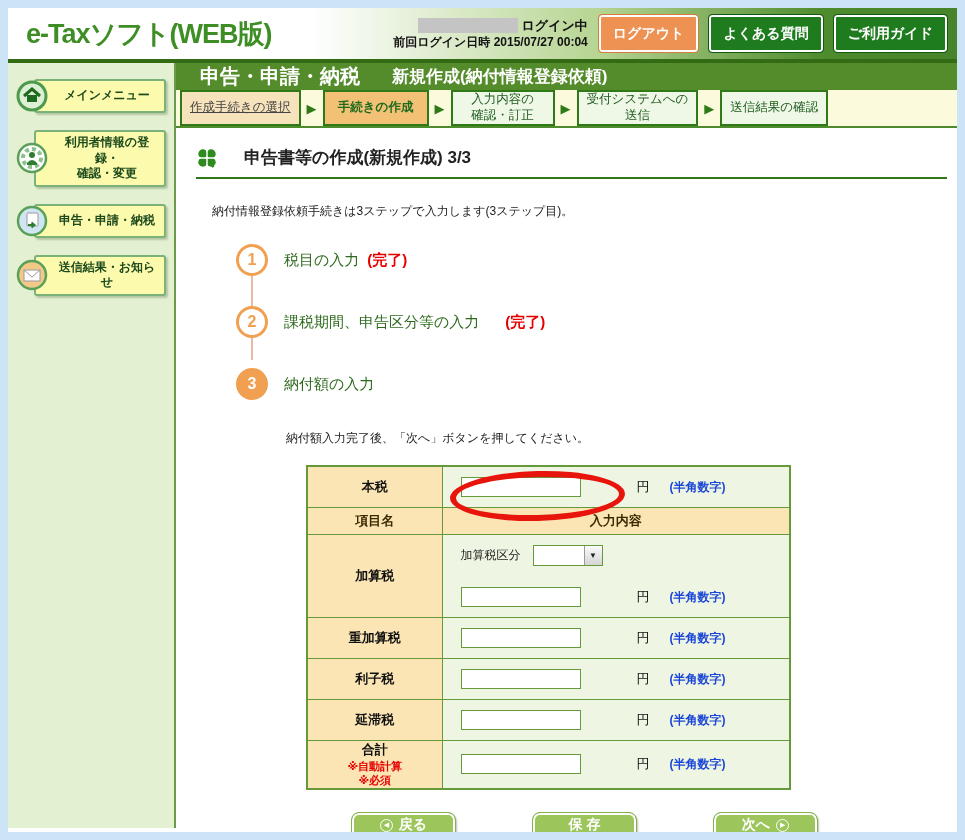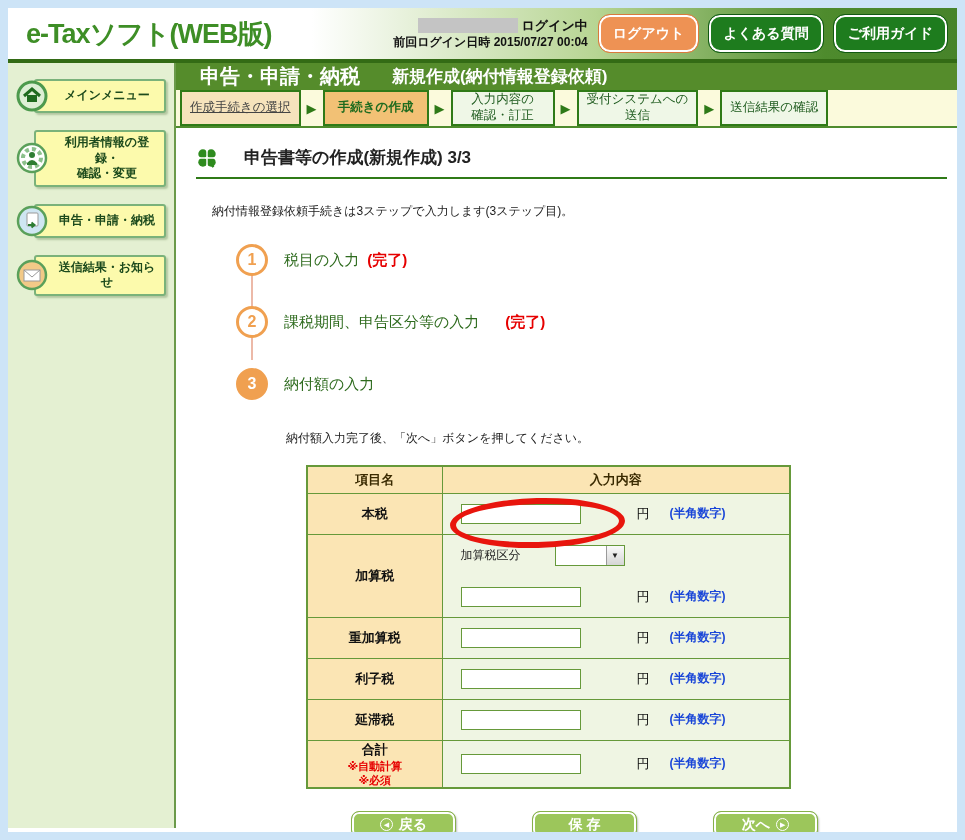--- a/index.html
+++ b/index.html
@@ -10,21 +10,21 @@
   .hdr { height:55px; display:flex; align-items:center;
          background:linear-gradient(to right,#ffffff 0%,#ffffff 32%,#b7d593 62%,#4E8B2D 86%,#47832a 100%);
          border-bottom:4px solid #336B15;justify-content:center; }
   .logo { margin-left:18px; font-size:27px; font-weight:bold; color:#3E8E26; letter-spacing:-1px; }
   .login-info { margin-left:auto; text-align:right; margin-right:10px; color:#111; line-height:1.35; }
   .login-top { display:flex; justify-content:flex-end; align-items:center; gap:4px; font-size:13px; font-weight:bold; }
   .blur-block { width:100px; height:15px;
     background:linear-gradient(45deg,#cicfcf 25%, #b9bfbf 25% 50%, #d4d4d4 50% 75%, #bdbdbd 75%);
     background-color:#c4c4c4; background-size:9px 9px; }
   .login-bottom { font-size:12px; font-weight:bold; }
-  .hdr-btn { height:39px; border-radius:12px; color:#fff; font-weight:bold; font-size:14px;
+  .hdr-btn { height:39px; border-radius:4px; color:#fff; font-weight:bold; font-size:14px;
              display:flex; align-items:center; justify-content:center; cursor:pointer;
              box-shadow:inset 0 0 0 2px #fff; margin-right:9px; padding:0 14px; }
   .logout { background:#EE9254; border:1px solid #D87A3C; min-width:96px; }
   .dkgreen { background:#1E7C1E; border:1px solid #125912; }
 
   
   .body-row { display:flex; height:765px; }
   .sidebar { width:168px; background:#E4F0D2; border-right:2px solid #6B9A4A; padding-top:16px; flex-shrink:0; }
   .side-item { position:relative; margin:0 8px 17px 12px; }
   .side-btn { margin-left:14px; min-height:34px; background:#FCFAAC; border:2px solid #7AB27A; border-radius:3px;
@@ -69,21 +69,21 @@
   table.pay th, table.pay td { border:1px solid #66993A; }
   th.col-h { background:#FBE5B4; font-size:13px; font-weight:bold; color:#3a2a00; height:27px; }
   td.lbl-cell { background:#FBE5B4; width:135px; text-align:center; font-size:13px; font-weight:bold; color:#111; }
   td.val-cell { background:#EFF5E3; padding:10px 0 10px 18px; position:relative; }
   .inline-val { display:flex; align-items:center; }
   input.amt { width:120px; height:20px; border:1px solid #66993A; background:#fff; }
   .unit { font-size:13px; color:#111; margin-left:56px; }
   .hint { font-size:12px; font-weight:bold; color:#1A46D8; margin-left:20px; }
   .red-ellipse { position:absolute; left:-11px; top:-6px; width:175px; height:50px; border:6px solid #E8150D;
                  border-radius:50%; pointer-events:none; transform:rotate(-1.5deg); z-index:3; }
-  .sub-line { display:flex; align-items:center; margin-bottom:21px;gap:22px; }
+  .sub-line { display:flex; align-items:center; margin-bottom:21px; }
   .sub-lbl { font-size:12px; color:#222; margin-right:12px; }
   .select-box { display:inline-flex; border:1px solid #66993A; height:21px; cursor:pointer; }
   .select-field { width:50px; background:#fff; }
   .select-btn { width:18px; background:linear-gradient(#fafafa,#d5d5d5); border-left:1px solid #9a9a9a;
                 display:flex; align-items:center; justify-content:center; font-size:8px; color:#222; }
   .lbl-note { font-size:11px; font-weight:bold; color:#E60000; line-height:1.3; }
 
   
   .btn-row { display:flex; gap:76px; margin:22px 0 0 155px; }
   .g-btn { width:105px; height:27px; background:#9CC65B; border:1px solid #86B04B; border-radius:8px;
@@ -205,35 +205,35 @@
             <div class="step-circle filled">3</div>
             <span class="step-label">納付額の入力</span>
           </div>
         </div>
 
         <div class="note">納付額入力完了後、「次へ」ボタンを押してください。</div>
 
         <table class="pay">
           <tbody>
               <tr>
-            <th class="col-h">項目名</th>
-            <th class="col-h">入力内容</th>
-          </tr>
-          <tr>
             <td class="lbl-cell">本税</td>
             <td class="val-cell">
               <div class="inline-val">
                 <div style="position:relative;">
                   <div class="red-ellipse"></div>
                   <input class="amt" type="text" style="">
                 </div>
                 <span class="unit">円</span>
                 <span class="hint">(半角数字)</span>
               </div>
             </td>
+          </tr>
+          <tr>
+            <th class="col-h">項目名</th>
+            <th class="col-h">入力内容</th>
           </tr>
           <tr>
             <td class="lbl-cell">加算税</td>
             <td class="val-cell">
               <div class="sub-line">
                 <span class="sub-lbl">加算税区分</span>
                 <div class="select-box">
                   <div class="select-field"></div>
                   <div class="select-btn">▼</div>
                 </div>

